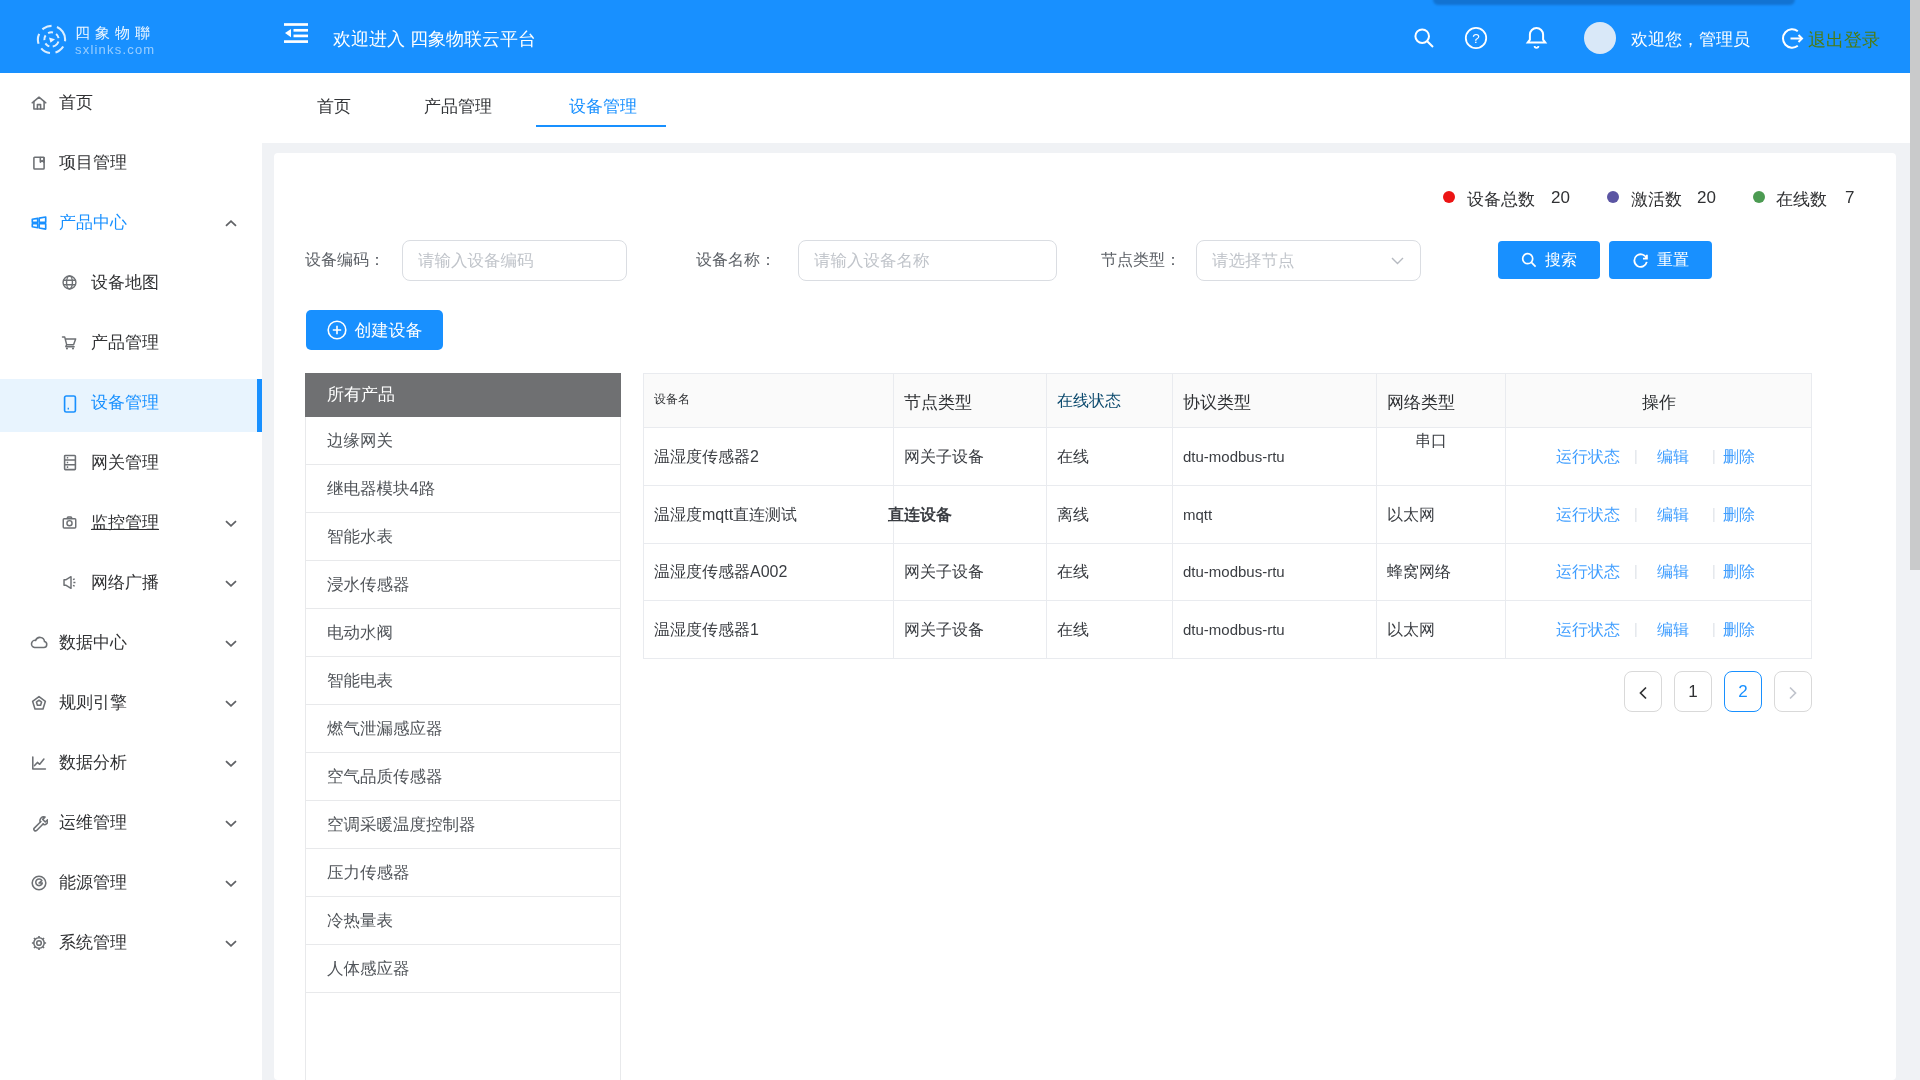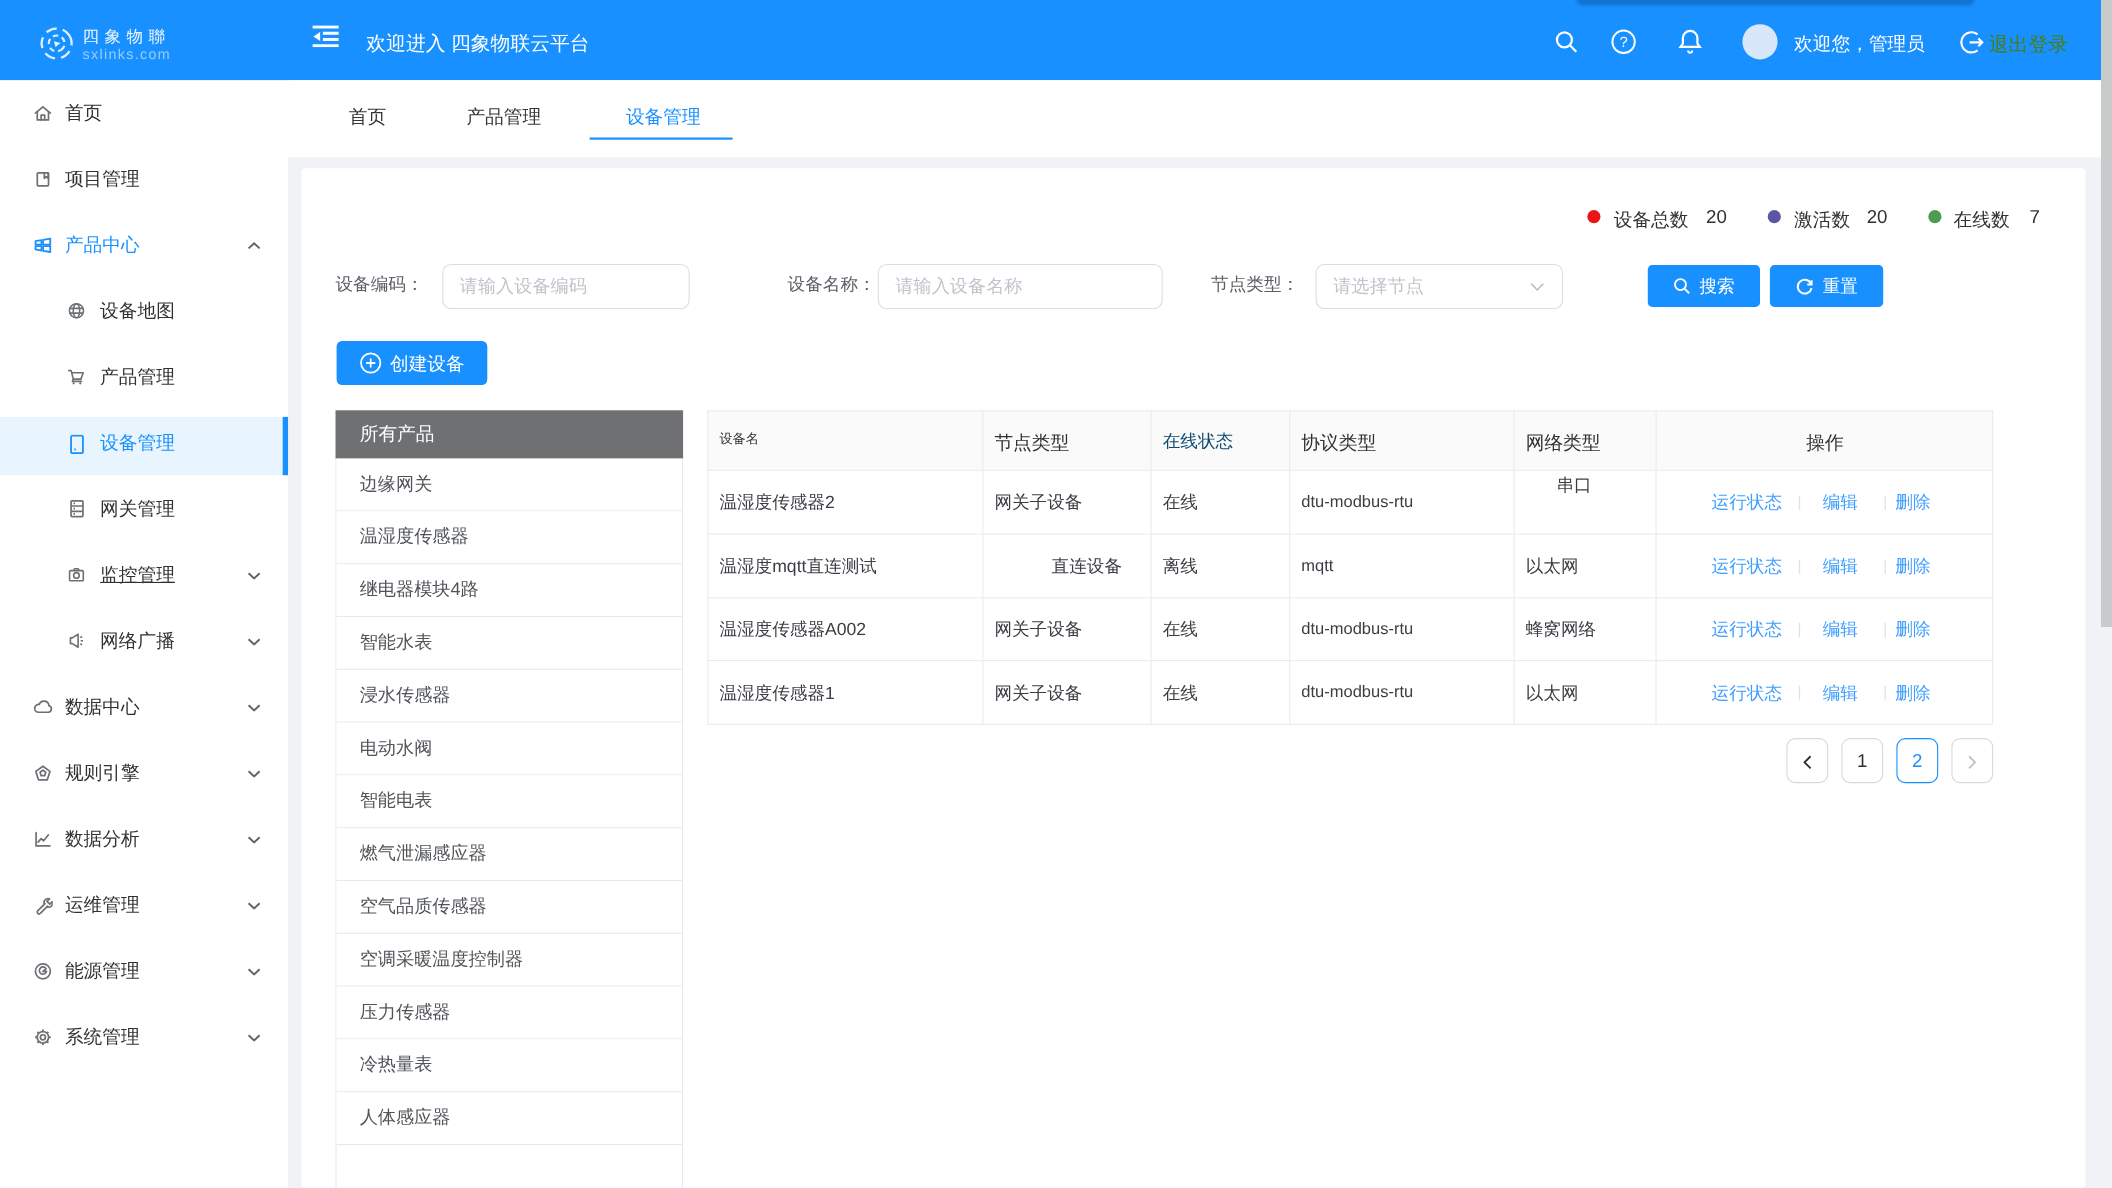--- a/index.html
+++ b/index.html
@@ -252,21 +252,21 @@
 <div class="abs" style="left:1631px; top:188px; font-size:17px; color:#303133;">激活数</div>
 <div class="abs" style="left:1697px; top:188px; font-size:17px; color:#303133;">20</div>
 <div class="abs" style="left:1753px; top:191px; width:12px; height:12px; border-radius:6px; background:#4c9b52;"></div>
 <div class="abs" style="left:1776px; top:188px; font-size:17px; color:#303133;">在线数</div>
 <div class="abs" style="left:1845px; top:188px; font-size:17px; color:#303133;">7</div>
 </div>
 
 <div id="form">
 <div class="abs lbl" style="left:305px; top:241px;">设备编码：</div>
 <div class="inp" style="left:402px; width:225px;">请输入设备编码</div>
-<div class="abs lbl" style="left:716px; top:241px;text-align:right;">设备名称：</div>
+<div class="abs lbl" style="left:696px; top:241px;text-align:right;">设备名称：</div>
 <div class="inp" style="left:798px; width:259px;">请输入设备名称</div>
 <div class="abs lbl" style="left:1101px; top:241px;">节点类型：</div>
 <div class="inp" style="left:1196px; width:225px;">请选择节点</div>
 <svg class="abs" style="left:1391px; top:257px;" width="13" height="8" viewBox="0 0 13 8">
       <path d="M1 1 L6.5 6.6 L12 1" fill="none" stroke="#b6bac1" stroke-width="1.4"></path>
     </svg>
 <div class="btn" style="left:1498px; width:102px;">
   <svg width="16" height="16" viewBox="0 0 16 16">
         <circle cx="6.7" cy="6.7" r="5" fill="none" stroke="#fff" stroke-width="1.7"></circle>
         <path d="M10.4 10.4 L14.6 14.6" stroke="#fff" stroke-width="1.7"></path>
@@ -287,21 +287,20 @@
       </svg>
   <span>创建设备</span>
 </div>
 </div>
 
 <div id="plist">
 <div class="abs" style="left:305px; top:373px; width:316px; height:44px; background:#6f7072; color:#fff; font-size:17px; line-height:44px; padding-left:22px;">所有产品</div>
 <div class="abs" style="left:305px; top:417px; width:316px; height:663px; border-left:1px solid #e8e9eb; border-right:1px solid #e8e9eb; background:#fff;"></div>
 <div id="plist-items" style="position:absolute; left:306px; top:417px; width:314px;">
 <div class="pli">边缘网关</div>
-<div class="pli">温湿度传感器</div>
 <div class="pli">继电器模块4路</div>
 <div class="pli">智能水表</div>
 <div class="pli">浸水传感器</div>
 <div class="pli">电动水阀</div>
 <div class="pli">智能电表</div>
 <div class="pli">燃气泄漏感应器</div>
 <div class="pli">空气品质传感器</div>
 <div class="pli">空调采暖温度控制器</div>
 <div class="pli">压力传感器</div>
 <div class="pli">冷热量表</div>
@@ -340,21 +339,21 @@
 <div class="cellt" style="left:1057px; top:447px;">在线</div>
 <div class="cellt" style="left:1183px; top:448px; font-size:15px;">dtu-modbus-rtu</div>
 <div class="cellt" style="left:1387px; top:431px;margin-left:28px;">串口</div>
 <div class="oplink" style="left:1556px; top:447px;">运行状态</div>
 <div class="opsep" style="left:1634px; top:448px;">|</div>
 <div class="oplink" style="left:1657px; top:447px;">编辑</div>
 <div class="opsep" style="left:1712px; top:448px;">|</div>
 <div class="oplink" style="left:1723px; top:447px;">删除</div>
 
 <div class="cellt" style="left:654px; top:505px;">温湿度mqtt直连测试</div>
-<div class="cellt" style="left:956px; top:505px;">直连设备</div>
+<div class="cellt" style="left:888px; top:505px;font-weight:bold;">直连设备</div>
 <div class="cellt" style="left:1057px; top:505px;">离线</div>
 <div class="cellt" style="left:1183px; top:506px; font-size:15px;">mqtt</div>
 <div class="cellt" style="left:1387px; top:505px;">以太网</div>
 <div class="oplink" style="left:1556px; top:505px;">运行状态</div>
 <div class="opsep" style="left:1634px; top:506px;">|</div>
 <div class="oplink" style="left:1657px; top:505px;">编辑</div>
 <div class="opsep" style="left:1712px; top:506px;">|</div>
 <div class="oplink" style="left:1723px; top:505px;">删除</div>
 
 <div class="cellt" style="left:654px; top:562px;">温湿度传感器A002</div>

